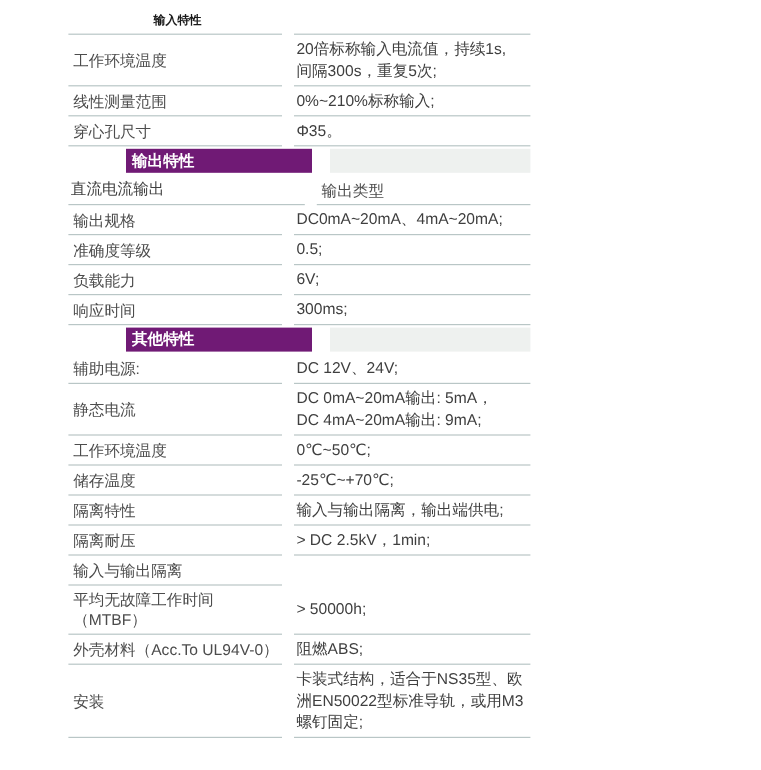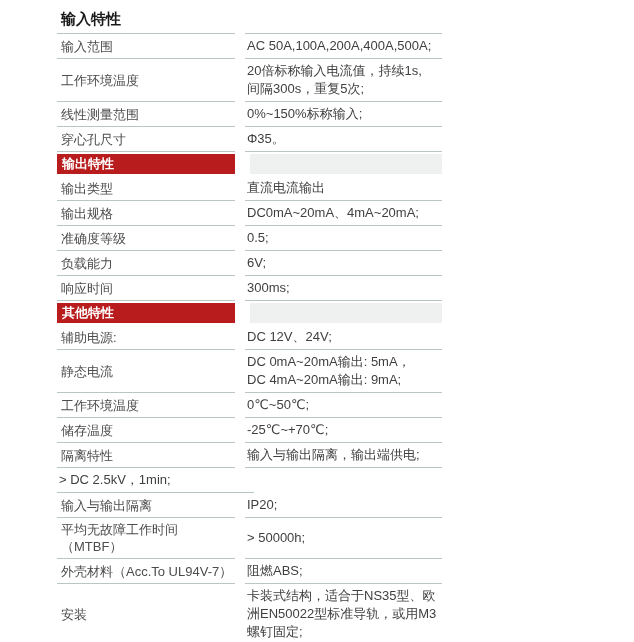--- a/index.html
+++ b/index.html
@@ -48,95 +48,91 @@
     padding: 3px 0 3px 2px;
     display: flex;
     flex-direction: column;
     justify-content: center;
     line-height: 18px;
   }
   .title-row .title-cell {
     width: 178px;
     border-bottom: 1px solid #b9c6c6;
     color: #1a1a1a;
-    font-size: 15px;
+    font-size: 10px;
     font-weight: bold;
     padding: 5px 0 4px 4px;
+    text-align: center;
   }
   .title-row .title-fill {
     width: 197px;
     border-bottom: 1px solid #b9c6c6;
   }
   .section-row {
     margin: 2px 0;
   }
   .section-bar {
     width: 183px;
     height: 20px;
-    background: #b91c1c;
+    background: #701a75;
     color: #ffffff;
     font-size: 13px;
     font-weight: bold;
     display: flex;
     align-items: center;
     padding-left: 5px;
     box-sizing: border-box;
+    margin-left: 48px;
   }
   .section-fill {
     width: 197px;
     height: 20px;
     background: #eef1ef;
     margin-left: 5px;
   }
   .value-line {
     display: block;
   }
 </style>
 </head>
 <body>
 
 <div class="spec-table" id="spec-table">
     <div class="row title-row">
       <div class="cell title-cell">输入特性</div>
       <div class="cell title-fill"></div>
     </div>
     <div class="row spec-row">
-      <div class="cell label-cell">输入范围</div>
-      <div class="cell value-cell">
-        <span class="value-line">AC 50A,100A,200A,400A,500A;</span>
-      </div>
-    </div>
-    <div class="row spec-row">
       <div class="cell label-cell">工作环境温度</div>
       <div class="cell value-cell">
         <span class="value-line">20倍标称输入电流值，持续1s,</span>
         <span class="value-line">间隔300s，重复5次;</span>
       </div>
     </div>
     <div class="row spec-row">
       <div class="cell label-cell">线性测量范围</div>
       <div class="cell value-cell">
-        <span class="value-line">0%~150%标称输入;</span>
+        <span class="value-line">0%~210%标称输入;</span>
       </div>
     </div>
     <div class="row spec-row">
       <div class="cell label-cell">穿心孔尺寸</div>
       <div class="cell value-cell">
         <span class="value-line">Φ35。</span>
       </div>
     </div>
     <div class="row section-row">
       <div class="section-bar">输出特性</div>
       <div class="section-fill"></div>
     </div>
     <div class="row spec-row">
+      <div class="cell value-cell">
+        <span class="value-line">直流电流输出</span>
+      </div>
       <div class="cell label-cell">输出类型</div>
-      <div class="cell value-cell">
-        <span class="value-line">直流电流输出</span>
-      </div>
     </div>
     <div class="row spec-row">
       <div class="cell label-cell">输出规格</div>
       <div class="cell value-cell">
         <span class="value-line">DC0mA~20mA、4mA~20mA;</span>
       </div>
     </div>
     <div class="row spec-row">
       <div class="cell label-cell">准确度等级</div>
       <div class="cell value-cell">
@@ -184,38 +180,36 @@
         <span class="value-line">-25℃~+70℃;</span>
       </div>
     </div>
     <div class="row spec-row">
       <div class="cell label-cell">隔离特性</div>
       <div class="cell value-cell">
         <span class="value-line">输入与输出隔离，输出端供电;</span>
       </div>
     </div>
     <div class="row spec-row">
+      <div class="cell label-cell">隔离耐压</div>
       <div class="cell value-cell">
         <span class="value-line">&gt; DC 2.5kV，1min;</span>
       </div>
     </div>
     <div class="row spec-row">
       <div class="cell label-cell">输入与输出隔离</div>
-      <div class="cell value-cell">
-        <span class="value-line">IP20;</span>
-      </div>
     </div>
     <div class="row spec-row">
       <div class="cell label-cell">平均无故障工作时间（MTBF）</div>
       <div class="cell value-cell">
         <span class="value-line">&gt; 50000h;</span>
       </div>
     </div>
     <div class="row spec-row">
-      <div class="cell label-cell">外壳材料（Acc.To UL94V-7）</div>
+      <div class="cell label-cell">外壳材料（Acc.To UL94V-0）</div>
       <div class="cell value-cell">
         <span class="value-line">阻燃ABS;</span>
       </div>
     </div>
     <div class="row spec-row">
       <div class="cell label-cell">安装</div>
       <div class="cell value-cell">
         <span class="value-line">卡装式结构，适合于NS35型、欧洲EN50022型标准导轨，或用M3螺钉固定;</span>
       </div>
     </div>

